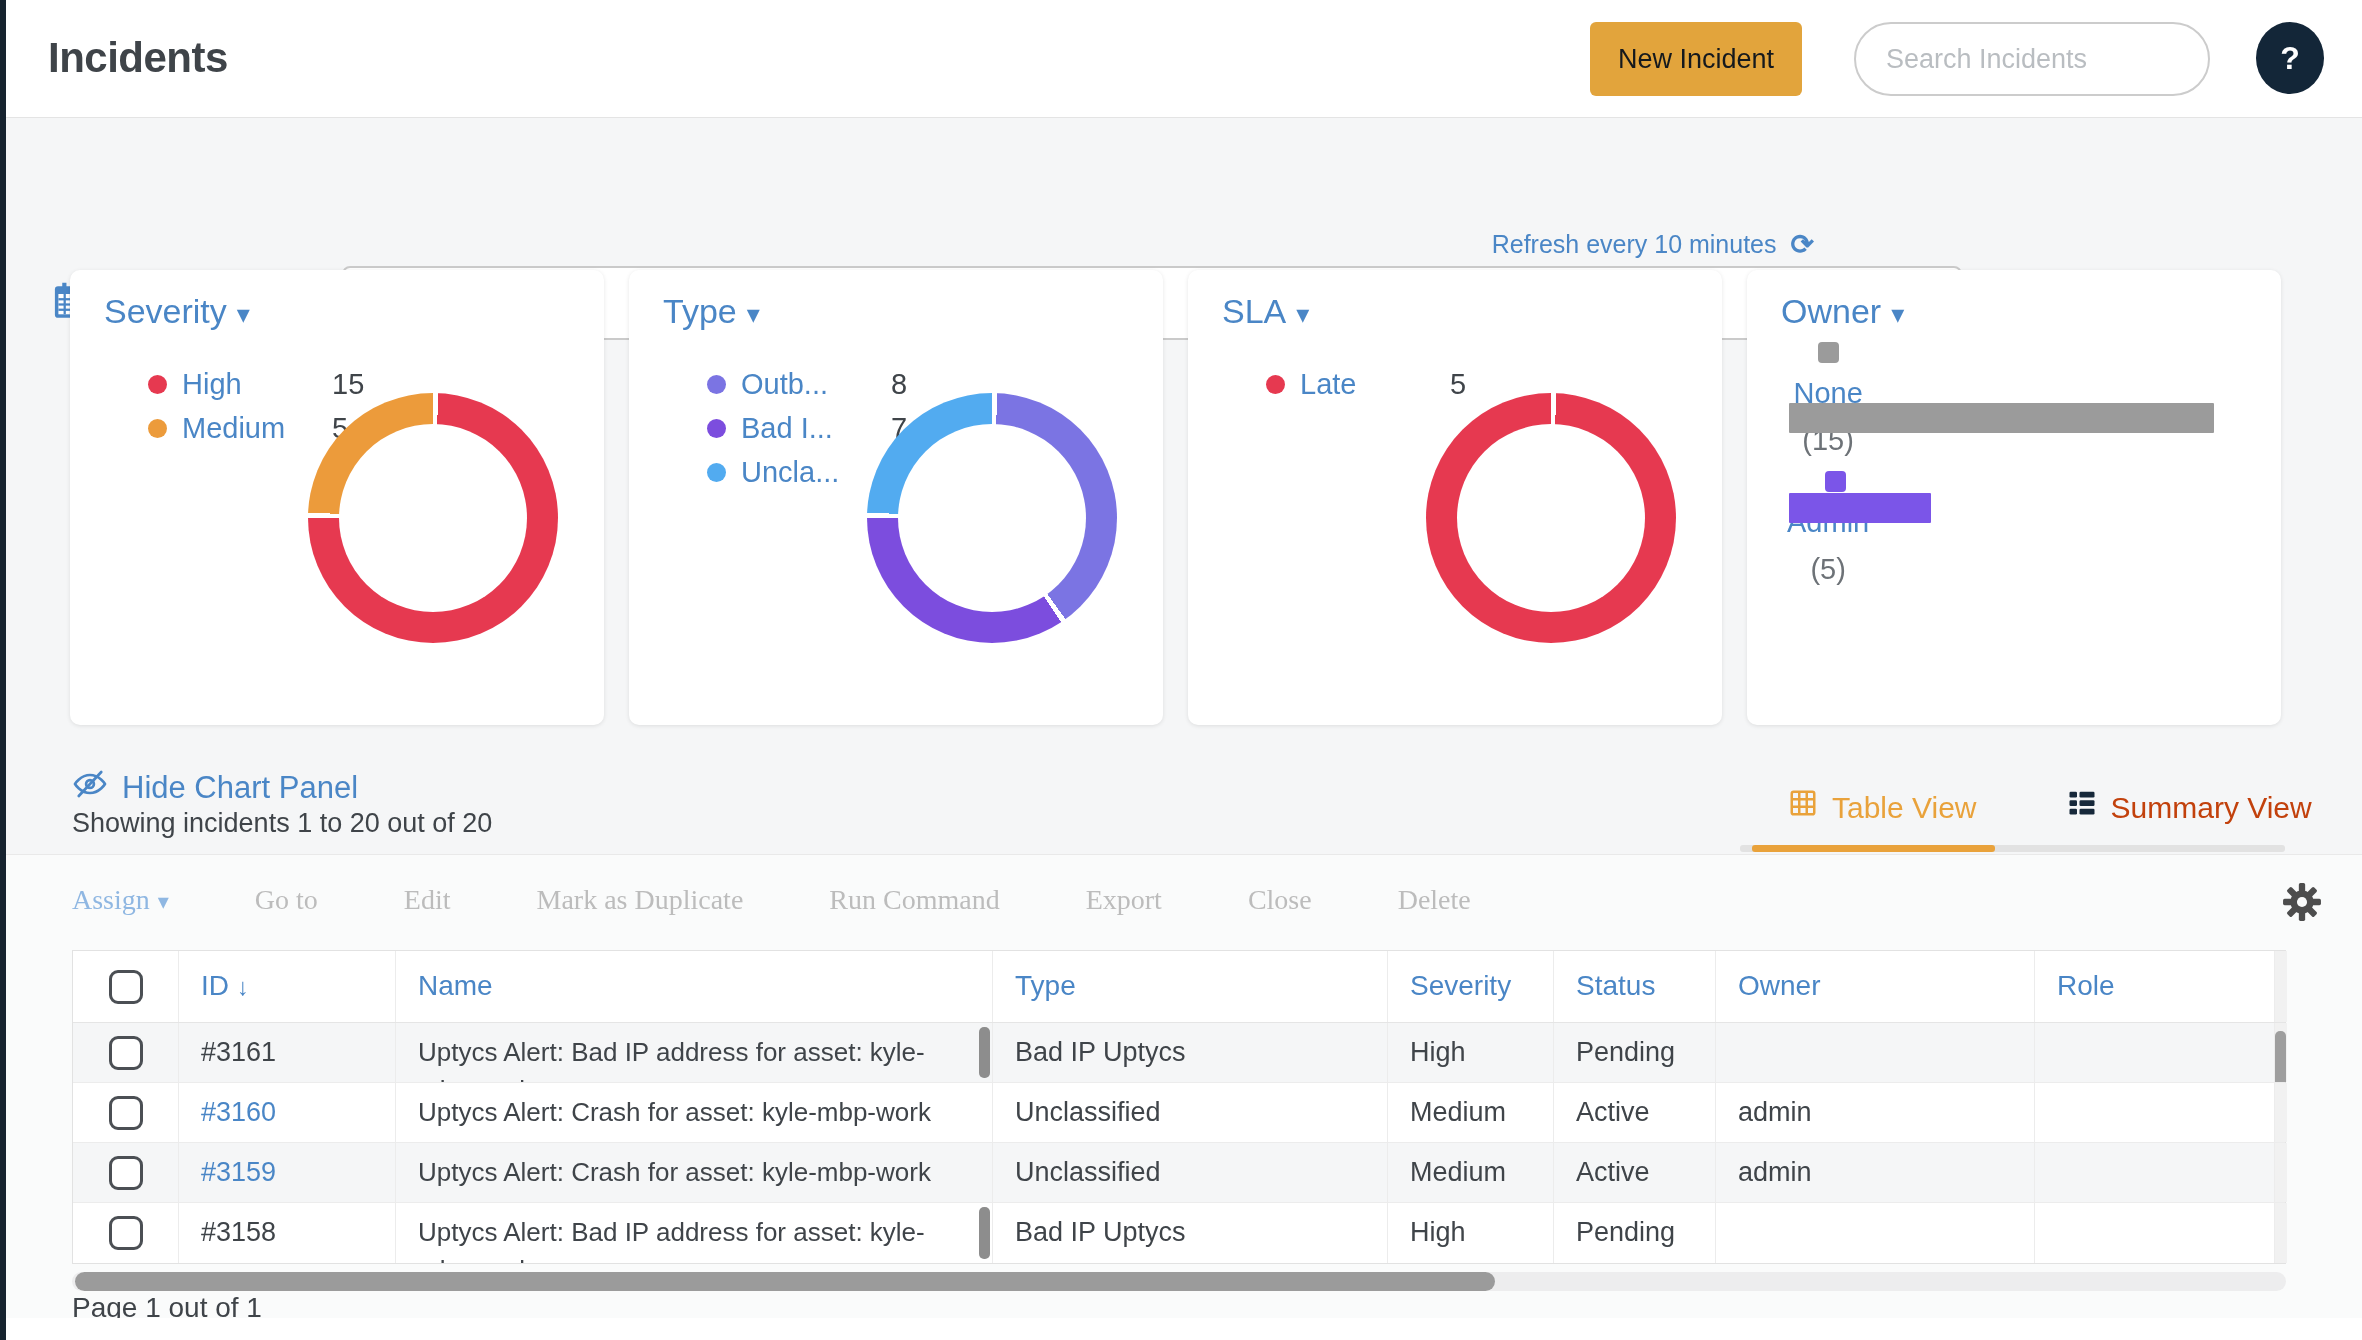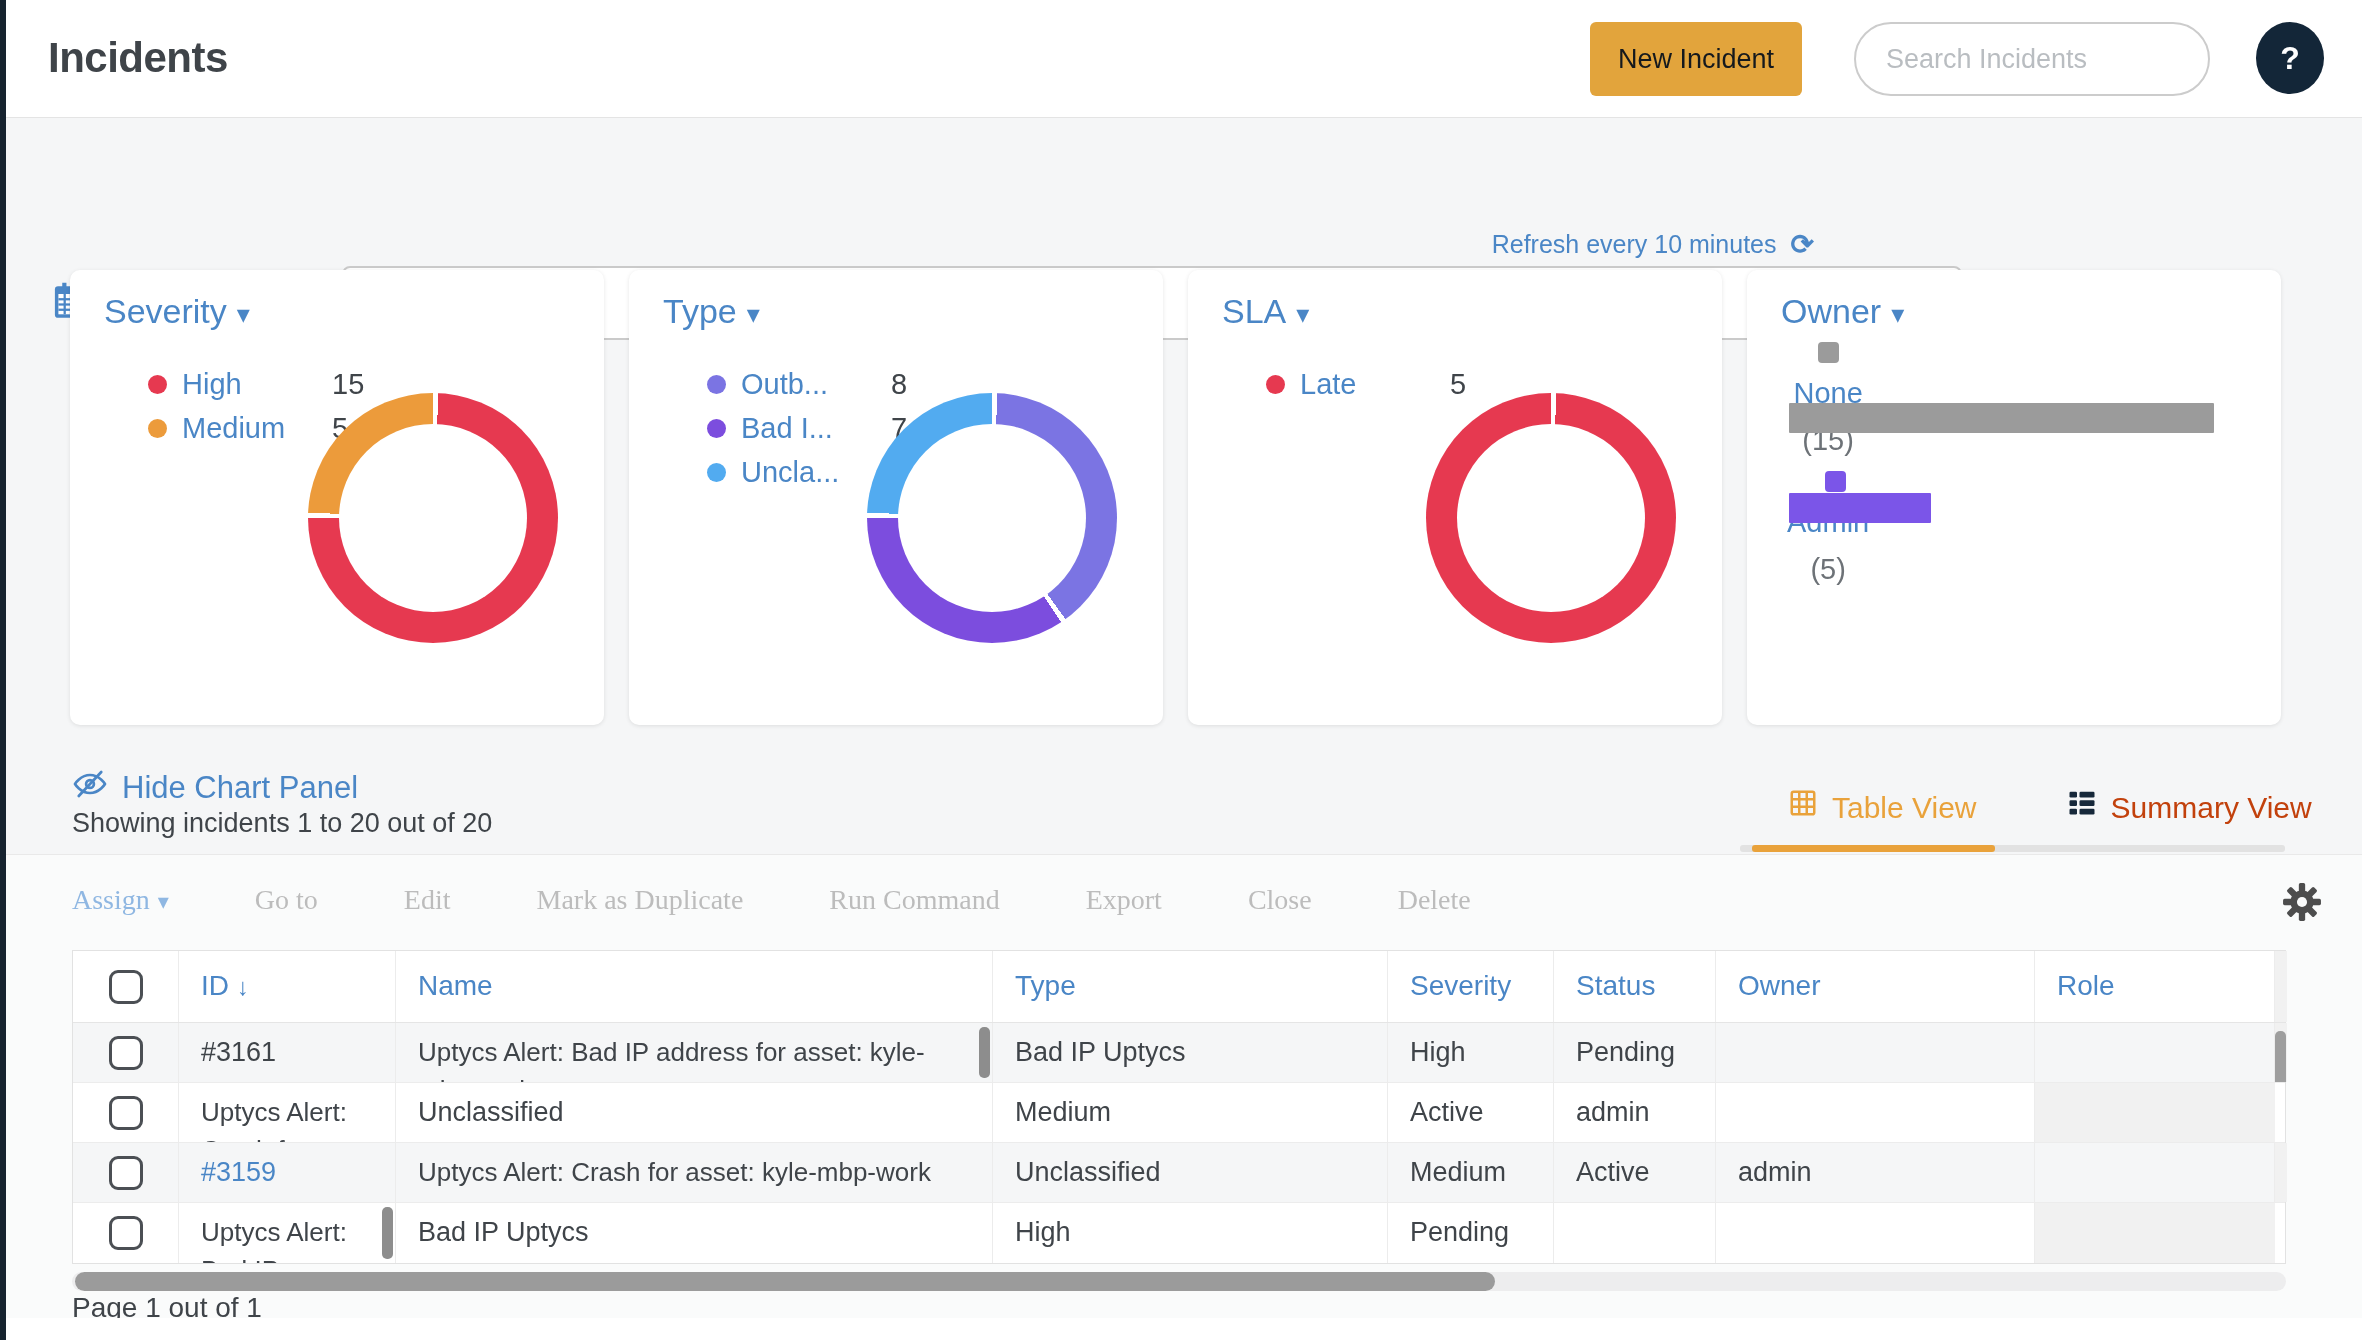--- a/index.html
+++ b/index.html
@@ -336,20 +336,21 @@
     <div class="plain-cell"></div>
     <div class="vscroll-col">
         <span class="vscroll-thumb" style="top:8px;"></span>
       </div>
   </div>
 
   <div class="trow tr">
     <div class="cb-cell">
         <span class="checkbox"></span>
       </div>
+    <div class="id-cell"><span class="link">#3160</span></div>
     <div class="name-cell"><span>Uptycs Alert: Crash for asset: kyle-mbp-work</span></div>
     <div class="plain-cell">Unclassified</div>
     <div class="plain-cell">Medium</div>
     <div class="plain-cell">Active</div>
     <div class="plain-cell">admin</div>
     <div class="plain-cell"></div>
     <div class="vscroll-col"></div>
   </div>
 
   <div class="trow tr alt">
@@ -363,20 +364,21 @@
     <div class="plain-cell">Active</div>
     <div class="plain-cell">admin</div>
     <div class="plain-cell"></div>
     <div class="vscroll-col"></div>
   </div>
 
   <div class="trow tr">
     <div class="cb-cell">
         <span class="checkbox"></span>
       </div>
+    <div class="id-cell"><span>#3158</span></div>
     <div class="name-cell"><span>Uptycs Alert: Bad IP address for asset: kyle-mbp-work</span><span class="name-scrollbar"></span></div>
     <div class="plain-cell">Bad IP Uptycs</div>
     <div class="plain-cell">High</div>
     <div class="plain-cell">Pending</div>
     <div class="plain-cell"></div>
     <div class="plain-cell"></div>
     <div class="vscroll-col"></div>
   </div>
 </div>
 

